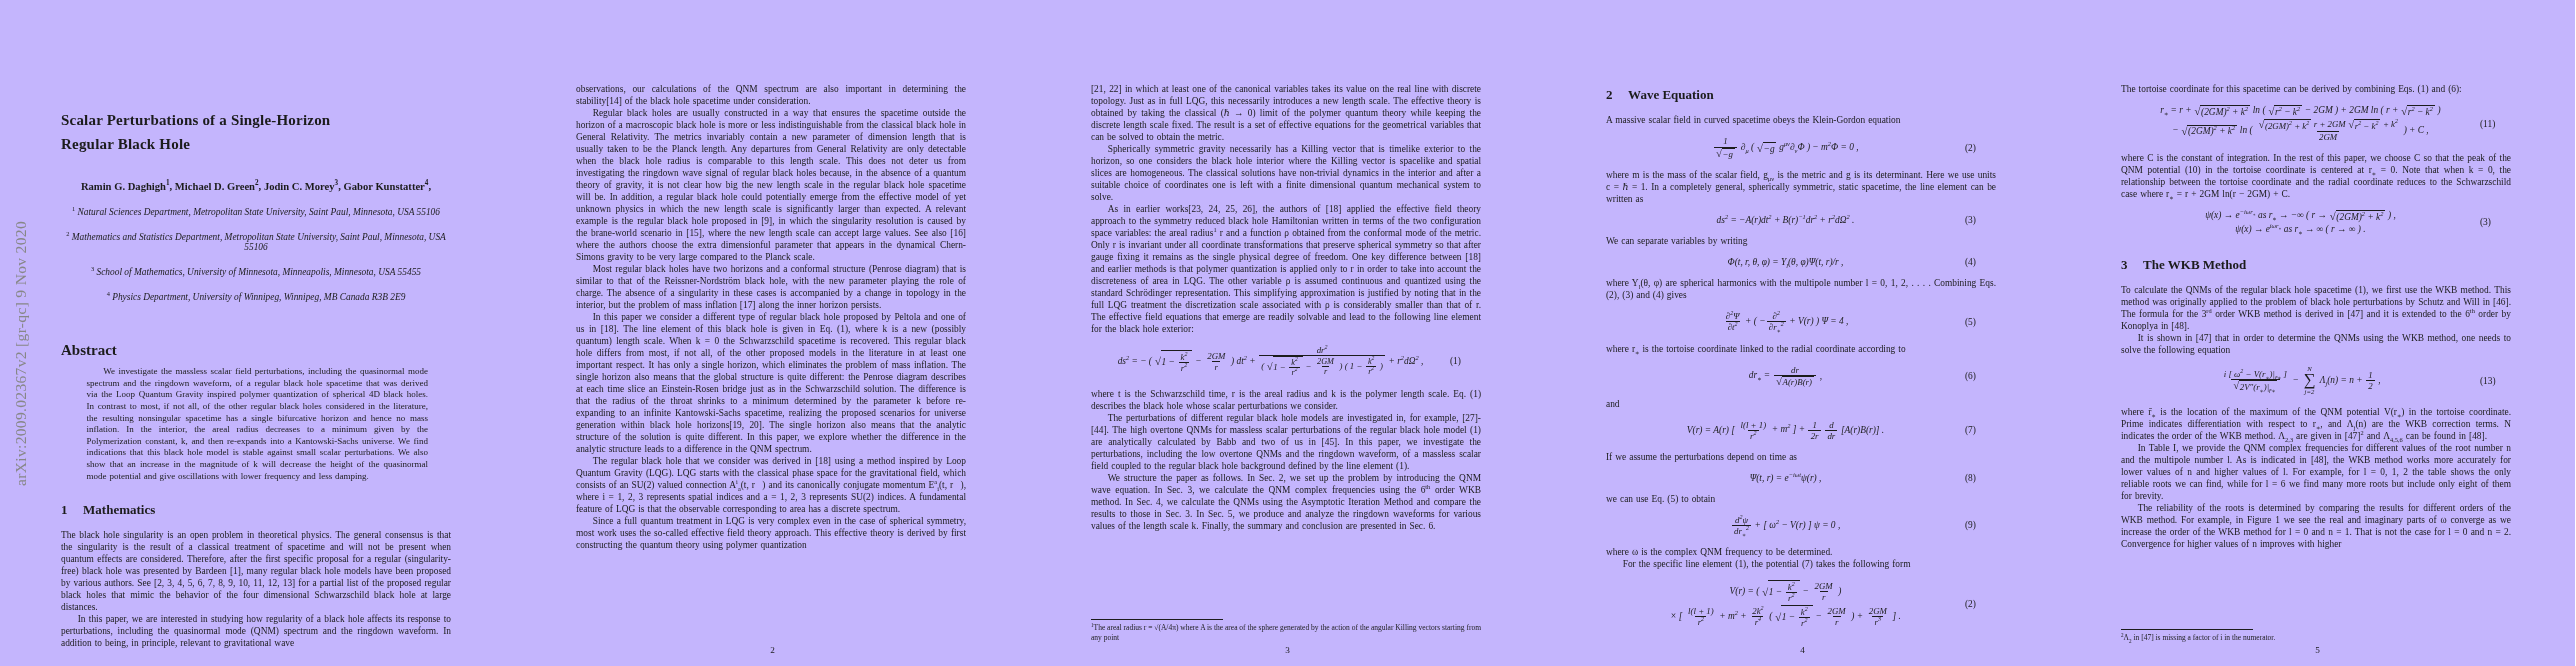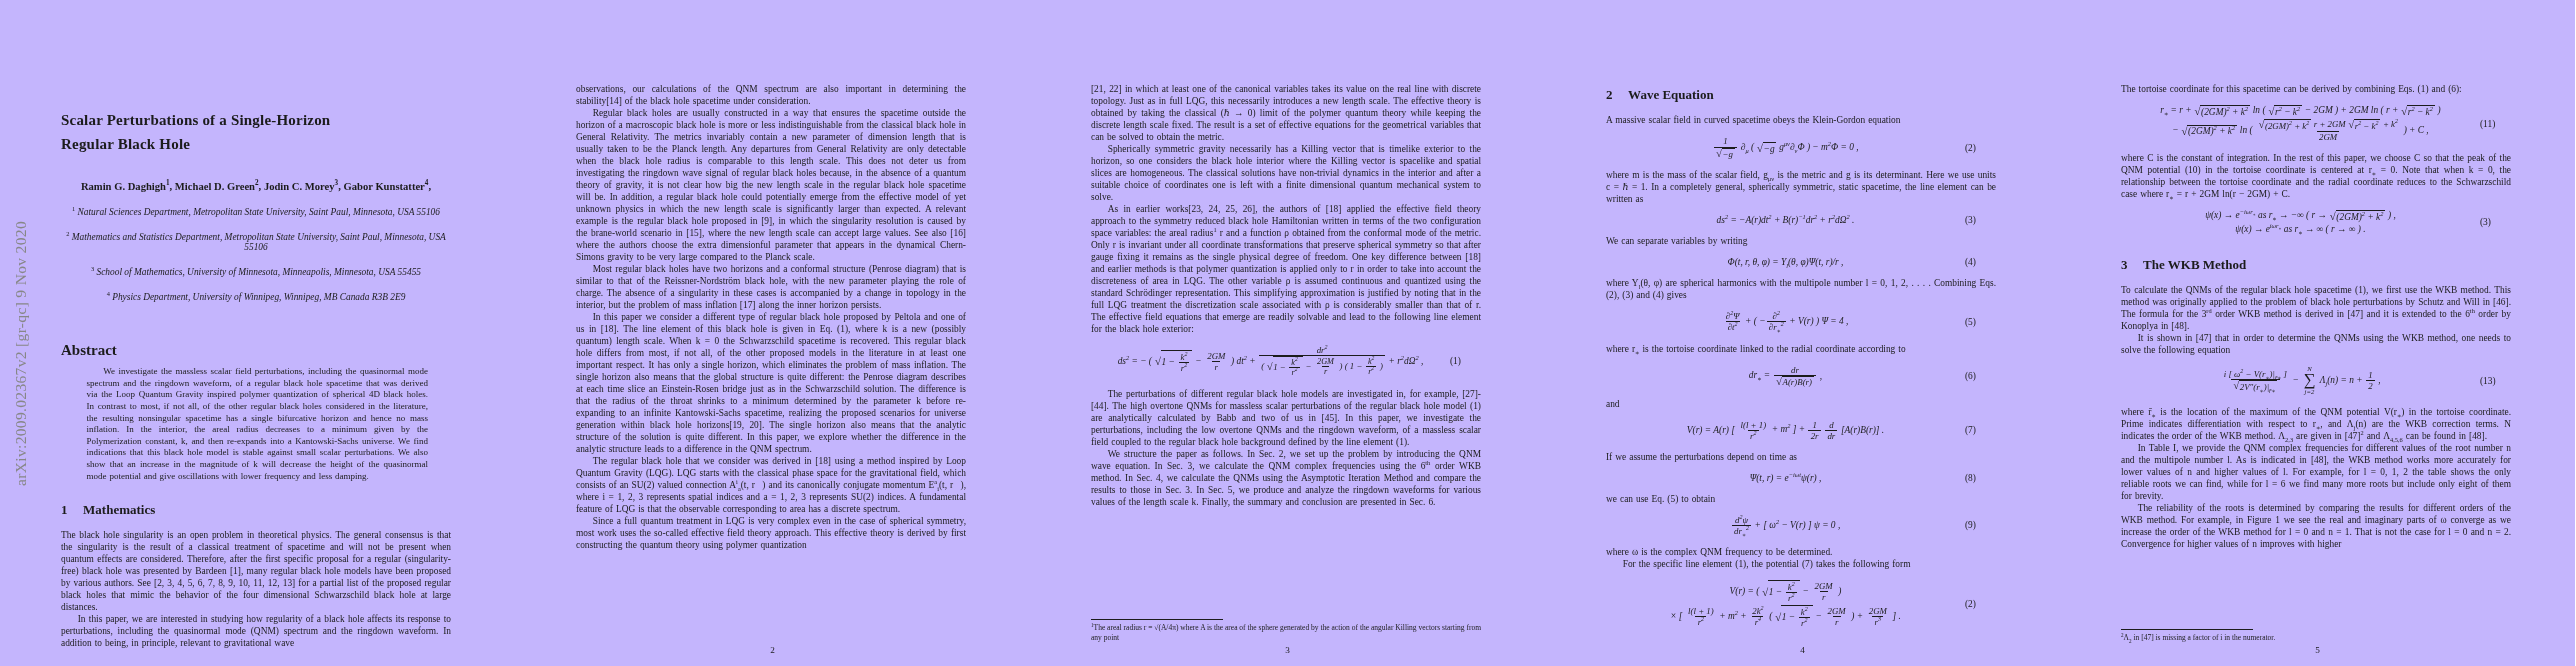--- a/index.html
+++ b/index.html
@@ -112,20 +112,21 @@
                       <span class="fr-n"><span class="mx">2GM</span></span>
                       <span class="fr-d"><span class="mx">r</span></span>
                     </span><span class="mx"> ) ( 1 − </span><span class="frac">
                       <span class="fr-n"><span class="mx">k<sup>2</sup></span></span>
                       <span class="fr-d"><span class="mx">r<sup>2</sup></span></span>
                     </span><span class="mx"> )</span></span>
                 </span><span class="mx"> + r<sup>2</sup>dΩ<sup>2</sup> ,</span></span>
             </span>
             <span class="eqn">(1)</span>
           </div>
+          <p class="body">where t is the Schwarzschild time, r is the areal radius and k is the polymer length scale. Eq. (1) describes the black hole whose scalar perturbations we consider.</p>
           <p class="body ind">The perturbations of different regular black hole models are investigated in, for example, [27]-[44]. The high overtone QNMs for massless scalar perturbations of the regular black hole model (1) are analytically calculated by Babb and two of us in [45]. In this paper, we investigate the perturbations, including the low overtone QNMs and the ringdown waveform, of a massless scalar field coupled to the regular black hole background defined by the line element (1).</p>
           <p class="body ind">We structure the paper as follows. In Sec. 2, we set up the problem by introducing the QNM wave equation. In Sec. 3, we calculate the QNM complex frequencies using the 6<sup>th</sup> order WKB method. In Sec. 4, we calculate the QNMs using the Asymptotic Iteration Method and compare the results to those in Sec. 3. In Sec. 5, we produce and analyze the ringdown waveforms for various values of the length scale k. Finally, the summary and conclusion are presented in Sec. 6.</p>
         </div>
         <div class="fnote"><span class="fnrule"></span><sup>1</sup>The areal radius r = √(A/4π) where A is the area of the sphere generated by the action of the angular Killing vectors starting from any point</div>
         <div class="pagenum">3</div>
       </div>
     <div class="page">
         <div class="col">
           <div class="sech"><span class="secnum">2</span><span>Wave Equation</span></div>
           <p class="body">A massive scalar field in curved spacetime obeys the Klein-Gordon equation</p>

